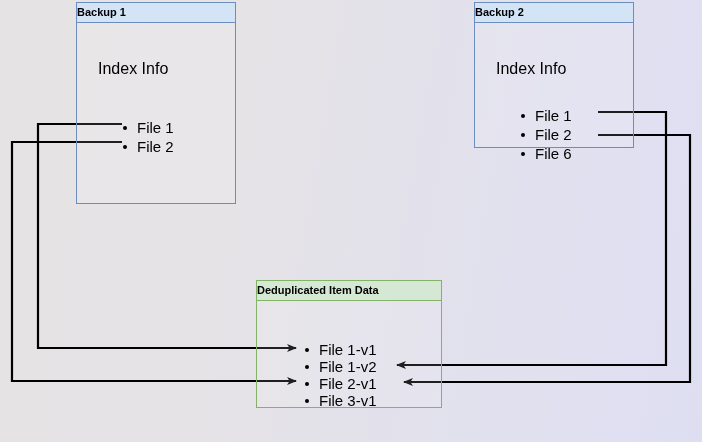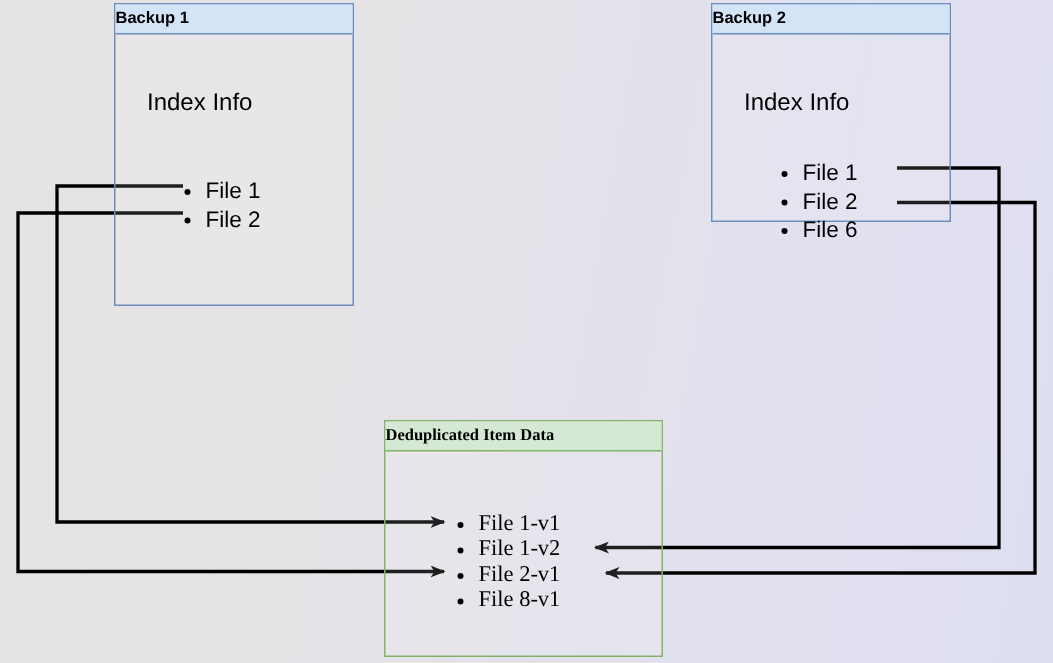--- a/index.html
+++ b/index.html
@@ -135,25 +135,25 @@
     <div class="node-body">
       <div class="index-label" style="left:21px; top:37px;">Index Info</div>
       <ul class="bullet-list" style="left:44px; top:83px;">
         <li>File 1</li>
         <li>File 2</li>
         <li>File 6</li>
       </ul>
     </div>
   </div>
 
-  <div class="node node-green" style="left:256px; top:280px; width:186px; height:158px;font-family:Liberation Serif, serif;">
+  <div class="node node-green" style="left:256px; top:280px; width:186px; height:128px;">
     <div class="node-header hdr-green">Deduplicated Item Data</div>
     <div class="node-body">
       <ul class="bullet-list dedup-list" style="left:46px; top:40px;">
         <li>File 1-v1</li>
         <li>File 1-v2</li>
         <li>File 2-v1</li>
-        <li>File 8-v1</li>
+        <li>File 3-v1</li>
       </ul>
     </div>
   </div>
 
 </div>
 
 </body></html>

